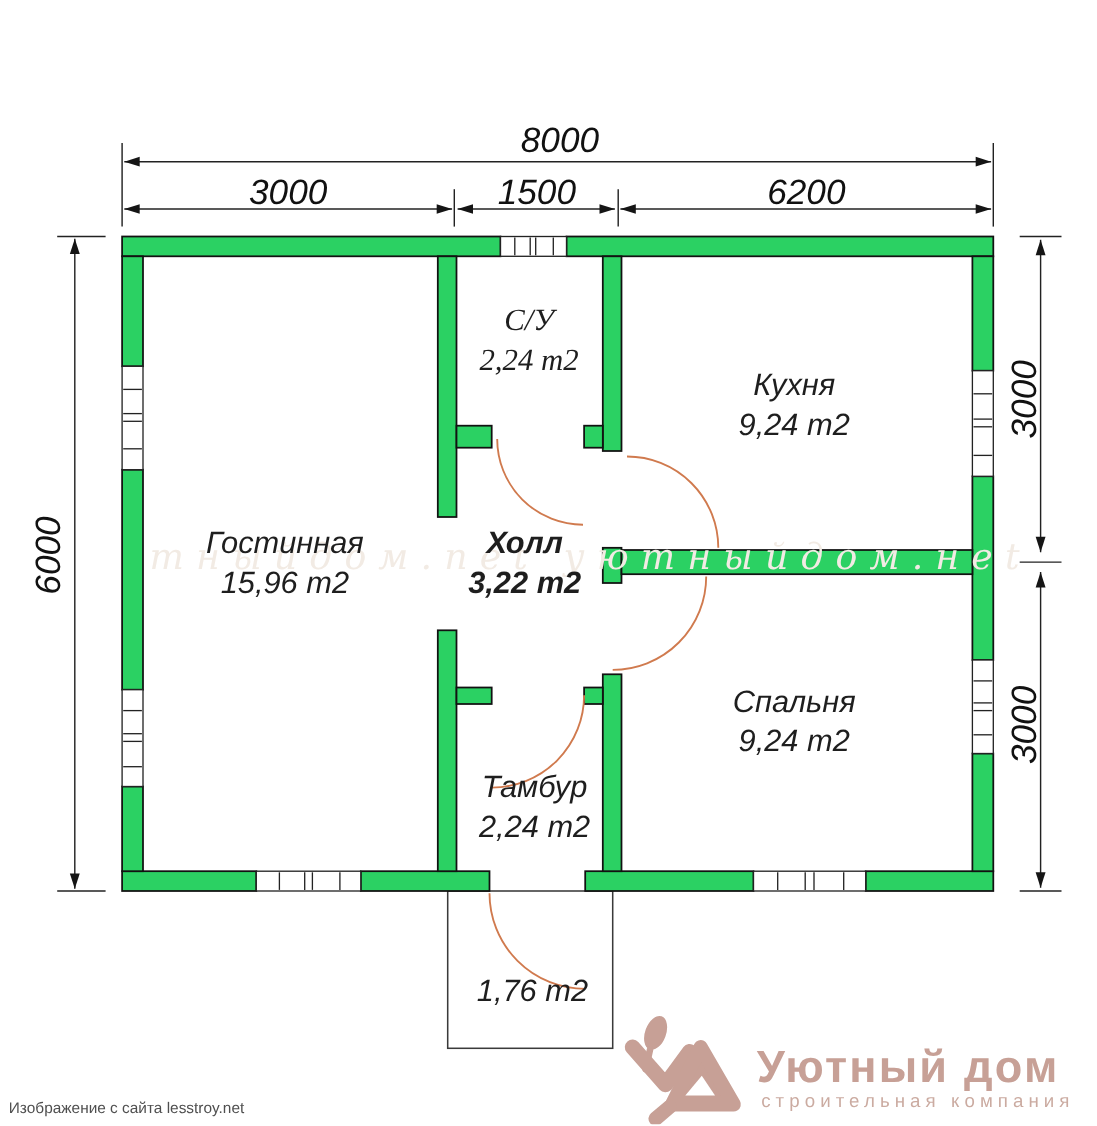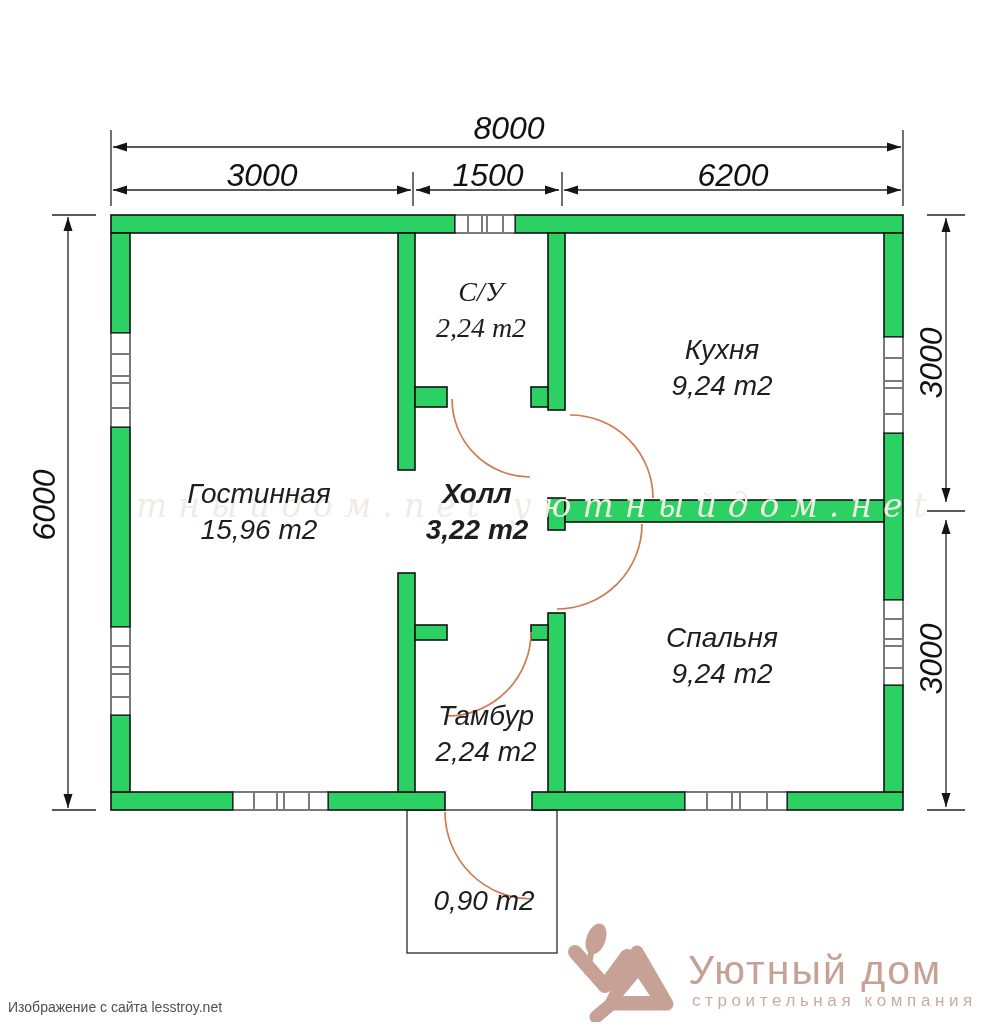--- a/index.html
+++ b/index.html
@@ -12,21 +12,21 @@
   svg{position:absolute;left:0;top:0;}
   .room-label{position:absolute;transform:translate(-50%,-50%);text-align:center;
     font-style:italic;font-size:28px;line-height:36px;color:#1e1e1e;white-space:nowrap;}
   .room-label span{display:block;}
   .dim-label{position:absolute;transform:translate(-50%,-50%);font-style:italic;
     font-size:32px;color:#111;white-space:nowrap;}
   .dim-label.vert{transform:translate(-50%,-50%) rotate(-90deg);}
   .watermark{position:absolute;left:112px;top:486px;font-family:"DejaVu Serif",serif;
     font-style:italic;font-size:33px;letter-spacing:11px;color:var(--watermark);
     white-space:nowrap;pointer-events:none;padding-left:24px;}
-  .logo-title{position:absolute;left:688px;top:947px;font-weight:normal;font-size:41px;
+  .logo-title{position:absolute;left:688px;top:947px;font-weight:bold;font-size:41px;
     letter-spacing:2px;color:var(--logo);white-space:nowrap;}
   .logo-sub{position:absolute;left:692px;top:991px;font-size:17px;letter-spacing:4.6px;
     color:var(--logo_sub);white-space:nowrap;}
   .credit{position:absolute;left:8px;top:999px;font-size:14px;color:var(--credit);}
   .wall{fill:var(--wall);stroke:var(--outline);stroke-width:1.6;}
   .win{fill:#ffffff;stroke:#222;stroke-width:1.2;}
   .tick{stroke:#222;stroke-width:1.2;}
   .dimline{stroke:#222;stroke-width:1.3;}
   .dimarrow{fill:#151515;}
   .arc{fill:none;stroke:var(--arc);stroke-width:1.7;}
@@ -184,21 +184,21 @@
   </div>
   <div class="room-label" style="left:722px;top:656px;">
     <span>Спальня</span>
     <span>9,24 m2</span>
   </div>
   <div class="room-label" style="left:486px;top:734px;">
     <span>Тамбур</span>
     <span>2,24 m2</span>
   </div>
   <div class="room-label" style="left:484px;top:901px;">
-    <span>0,90 m2</span>
+    <span>1,76 m2</span>
   </div>
 
   <svg width="140" height="100" viewBox="0 0 140 100" style="left:553px;top:922px;">
     <ellipse cx="43" cy="17" rx="9.5" ry="16" transform="rotate(20 43 17)" style="fill:var(--logo)"></ellipse>
     <path d="M 38 32 L 34 50" fill="none" stroke-width="6" stroke-linecap="round" style="stroke:var(--logo)"></path>
     <path d="M 22 30 L 52 64 L 74 34" fill="none" stroke-width="14" stroke-linecap="round" stroke-linejoin="round" style="stroke:var(--logo)"></path>
     <path d="M 84 30 L 114 82 L 58 82 Z" stroke-width="13" stroke-linejoin="round" style="fill:var(--logo);stroke:var(--logo)"></path>
     <path d="M 85 56 L 97 74 L 70 74 Z" fill="#ffffff"></path>
     <path d="M 56 84 L 43 95" fill="none" stroke-width="13" stroke-linecap="round" style="stroke:var(--logo)"></path>
   </svg>

